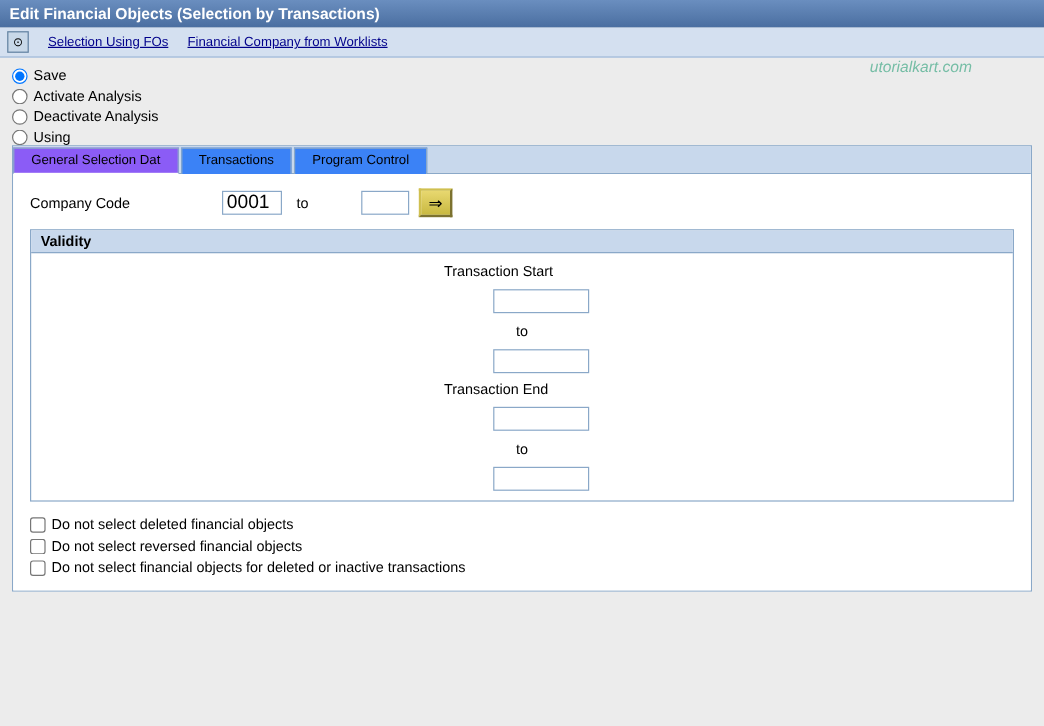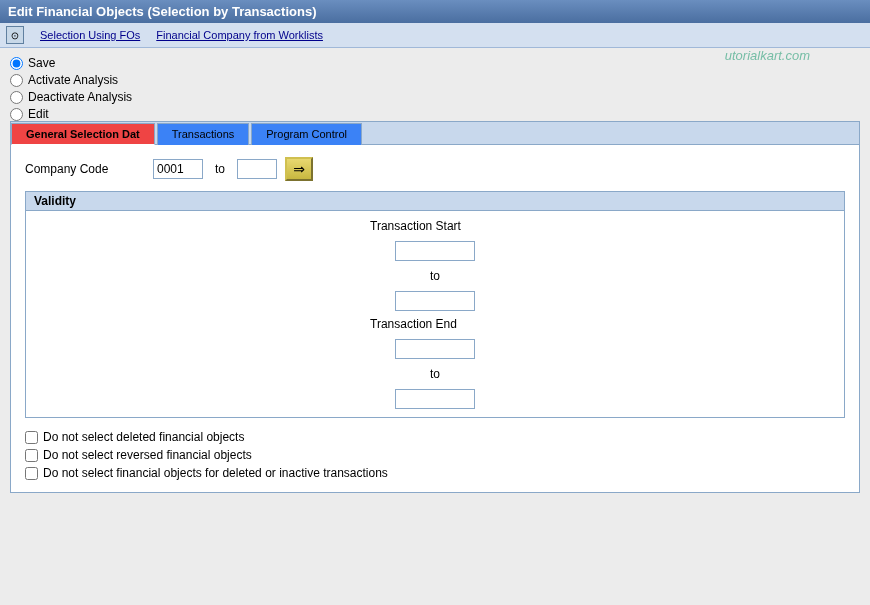--- a/index.html
+++ b/index.html
@@ -74,23 +74,23 @@
       border: 1px solid #8aa8c8;
       border-bottom: none;
       cursor: pointer;
       background: #3b82f6;
       color: #000;
       margin-right: 2px;
       position: relative;
       top: 1px;
     }
     .tab.active {
-      background: #ef4444;
+      background: #8b5cf6;
       border-bottom: 1px solid #fff;
-      font-weight: bold;
+      font-weight: normal;
       color: #000;
       z-index: 1;
     }
     .tab-content {
       padding: 12px 14px;
       background: #fff;
       border-top: 1px solid #8aa8c8;
     }
     .field-row {
       display: flex;
@@ -98,23 +98,24 @@
       gap: 8px;
       margin-bottom: 10px;
     }
     .field-label {
       width: 120px;
       font-size: 12px;
     }
     .field-input {
       border: 1px solid #8aa8c8;
       padding: 1px 3px;
-      font-size: 12px;
+      font-size: 16px;
       height: 20px;
       background: #fff;
+      margin-left: 32px;
     }
     .field-input.filled {
       background: #fff;
     }
     .to-label {
       font-size: 12px;
       margin: 0 4px;
     }
     .arrow-btn {
       width: 28px;
@@ -209,21 +210,21 @@
     <label class="radio-item">
       <input type="radio" name="action" style="">
       <span>Activate Analysis</span>
     </label>
     <label class="radio-item">
       <input type="radio" name="action" style="">
       <span>Deactivate Analysis</span>
     </label>
     <label class="radio-item">
       <input type="radio" name="action" style="">
-      <span>Edit</span>
+      <span>Using</span>
     </label>
   </div>
 
   <div class="tabs-container">
     <div class="tabs-header">
       <div class="tab active">
         <span>General Selection Dat</span>
       </div>
       <div class="tab">
         <span>Transactions</span>

